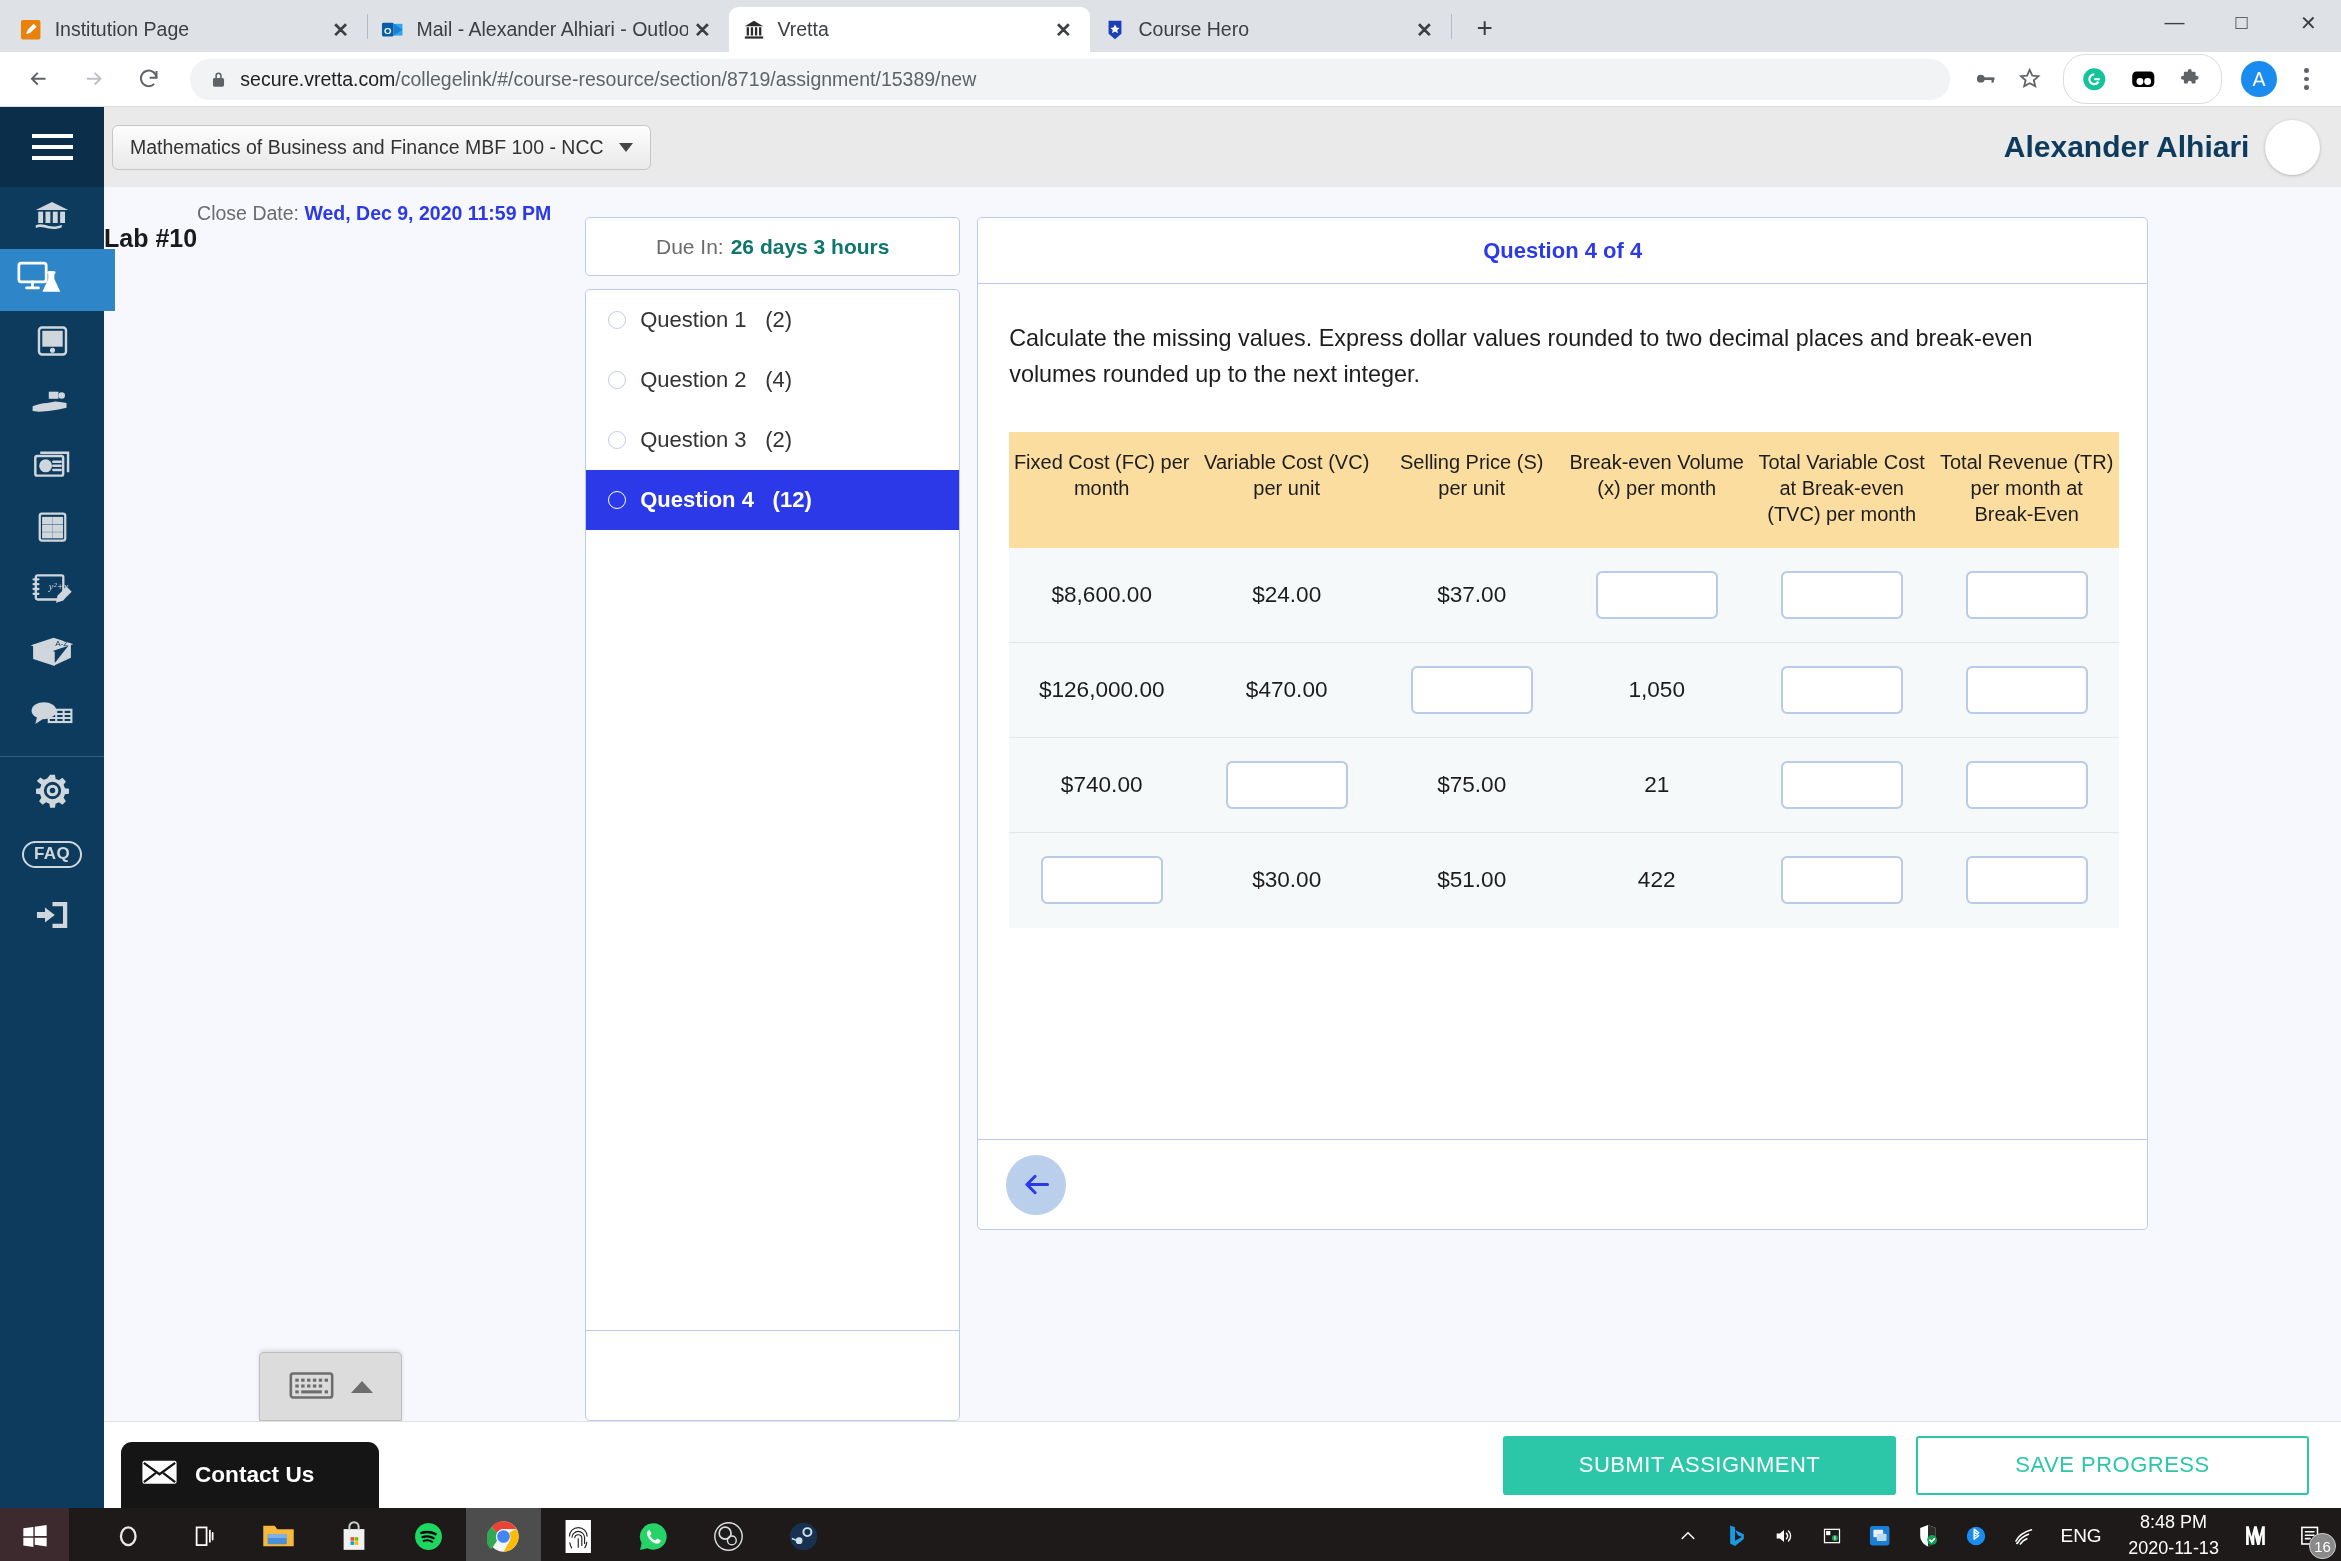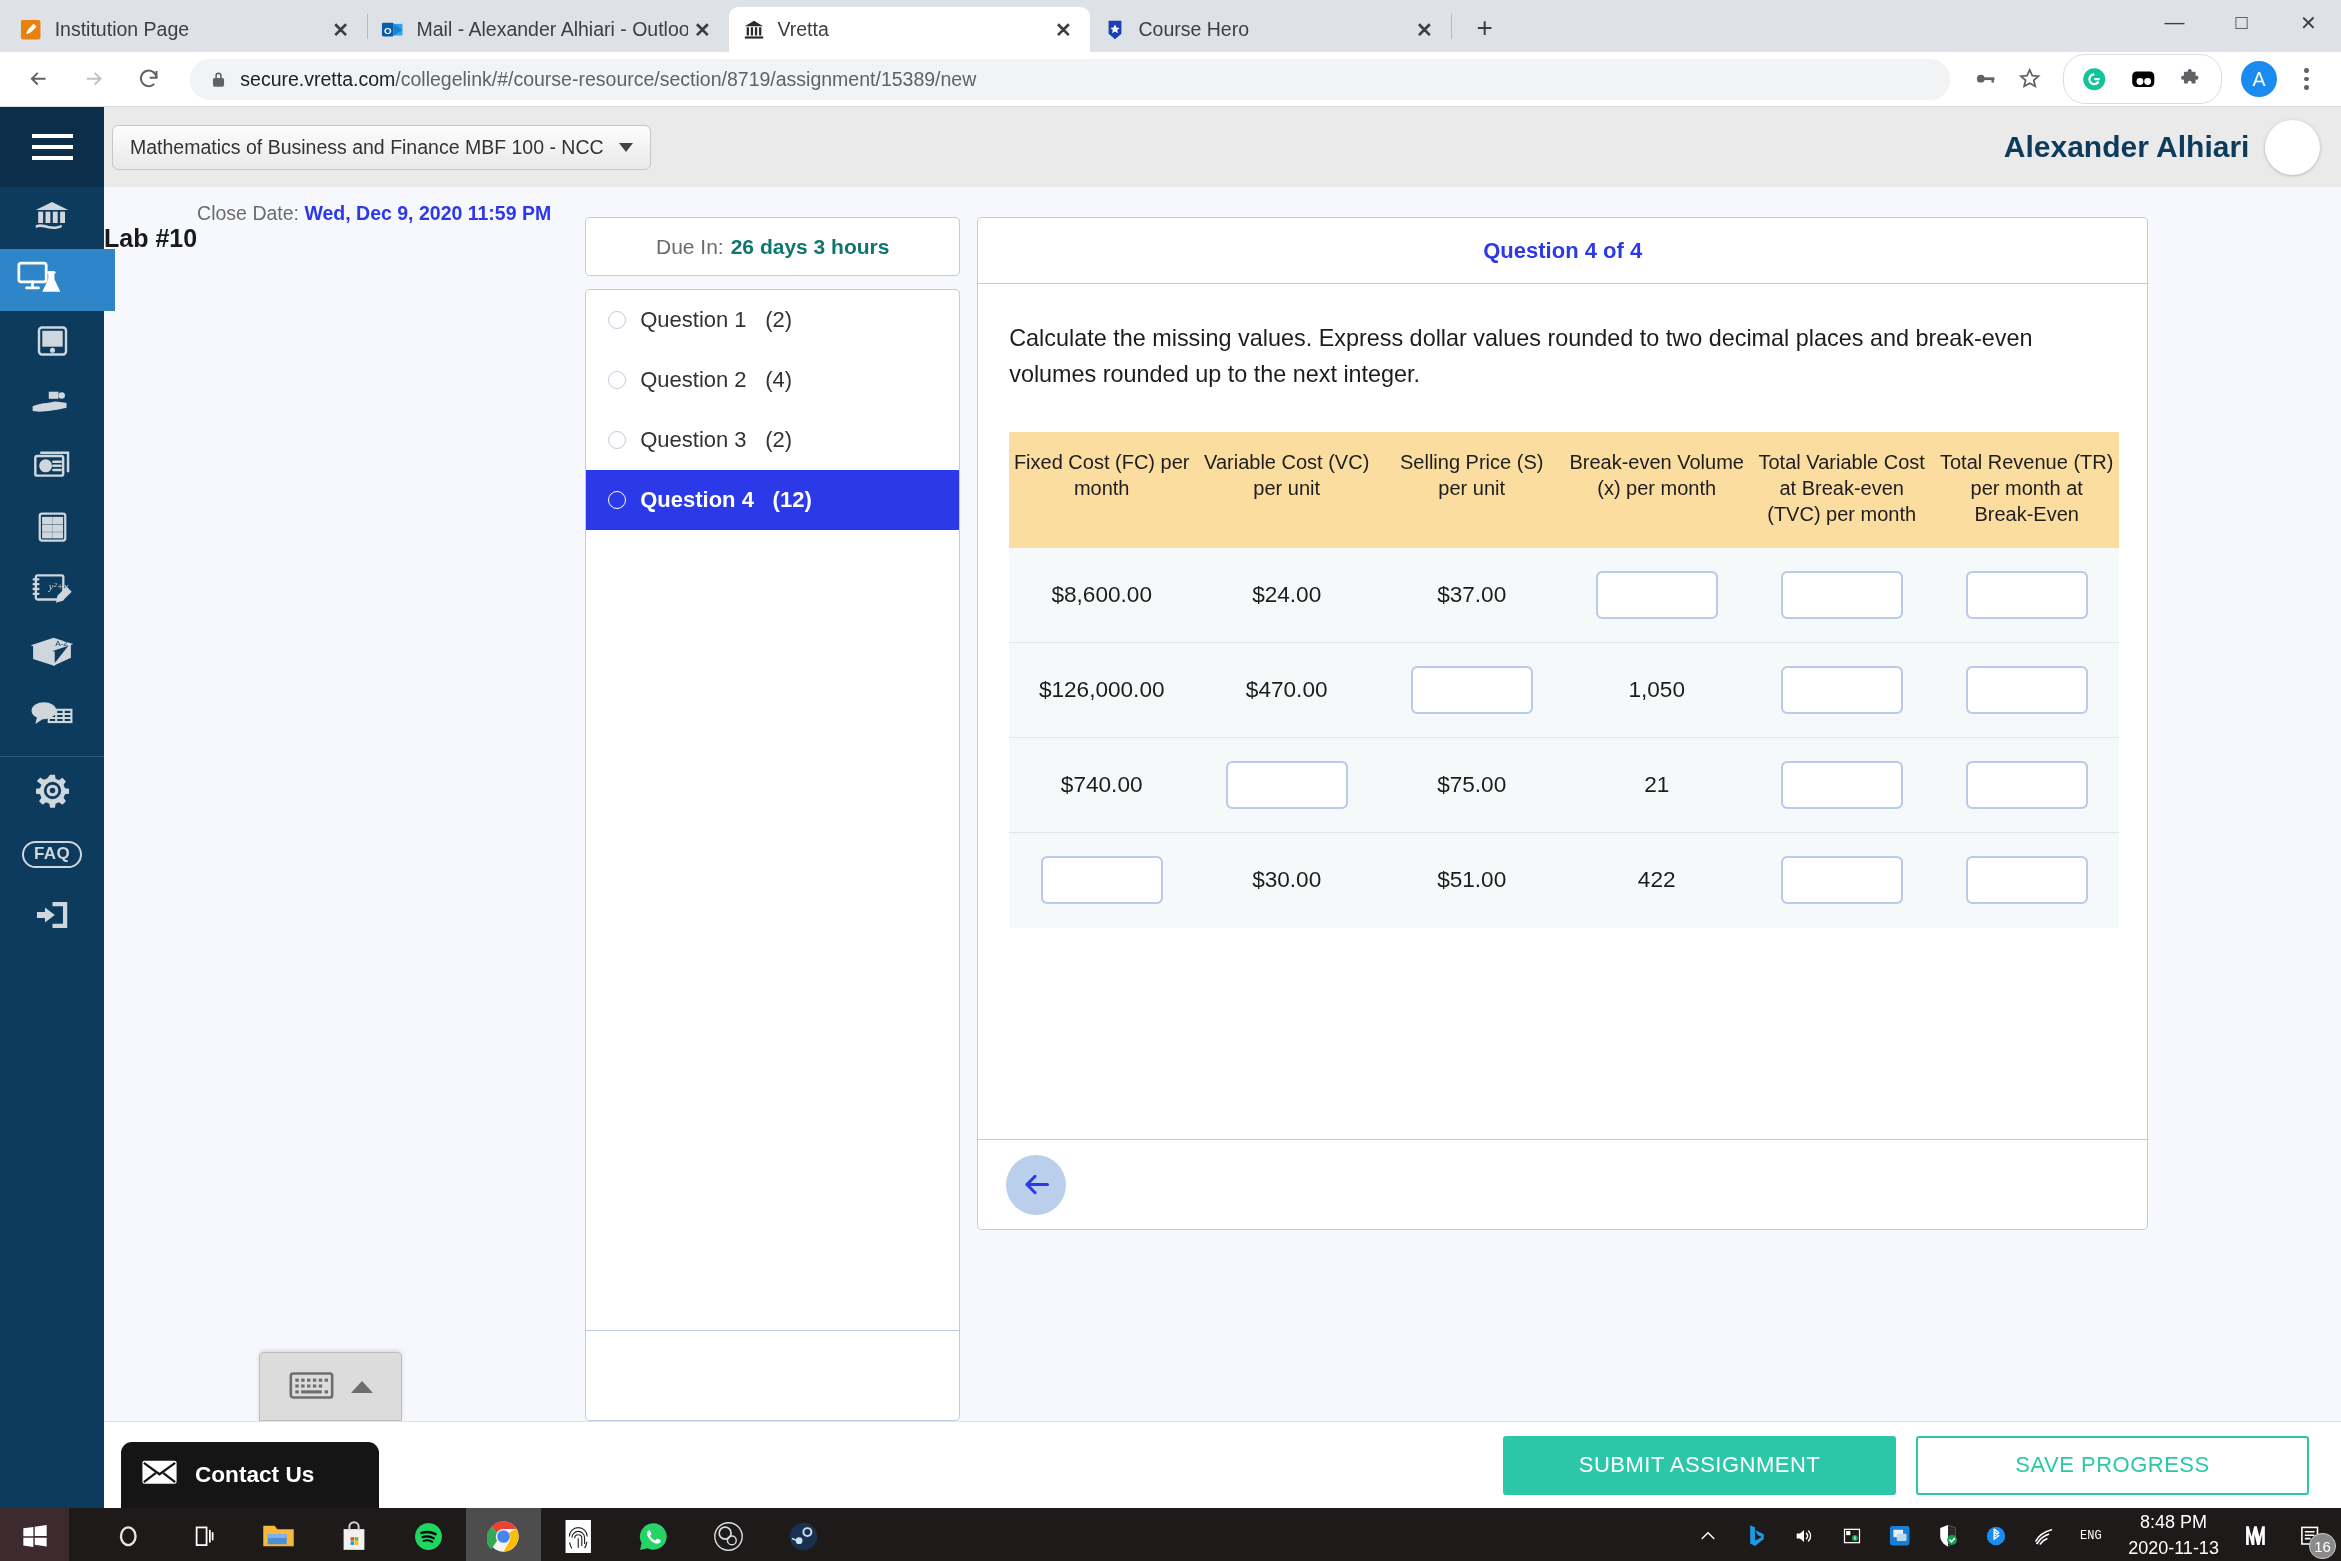--- a/index.html
+++ b/index.html
@@ -410,21 +410,21 @@
     display: flex; align-items: center; justify-content: center;
     position: relative;
   }
   .tb-app.active { background: #4d4d4d; }
   .tb-app.active::after, .tb-app.running::after {
     content: ''; position: absolute; bottom: 0; left: 12.5px; right: 12.5px;
     height: 3.1px; background: #66b5f0;
   }
   .tray { margin-left: auto; display: flex; align-items: center; gap: 0; padding-right: 3.1px; }
   .tray-icon { width: 48px; height: 56px; display: flex; align-items: center; justify-content: center; color: #fff; }
-  .tray-lang { color: #fff; font-size: 12px; padding: 0 12.5px; font-family: Liberation Mono, monospace; }
+  .tray-lang { color: #fff; font-size: 19px; padding: 0 12.5px; }
   .tray-clock {
     color: #fff; font-size: 18px; line-height: 1.42; text-align: center;
     padding: 0 14px; display: flex; flex-direction: column; align-items: center;
   }
   .tray-notify { width: 58px; height: 56px; display: flex; align-items: center; justify-content: center; position: relative; }
   .notif-badge {
     position: absolute; right: 3.1px; bottom: 4.7px;
     background: #8a8a8a; color: #fff;
     border-radius: 50%;
     width: 26.5px; height: 26.5px;

